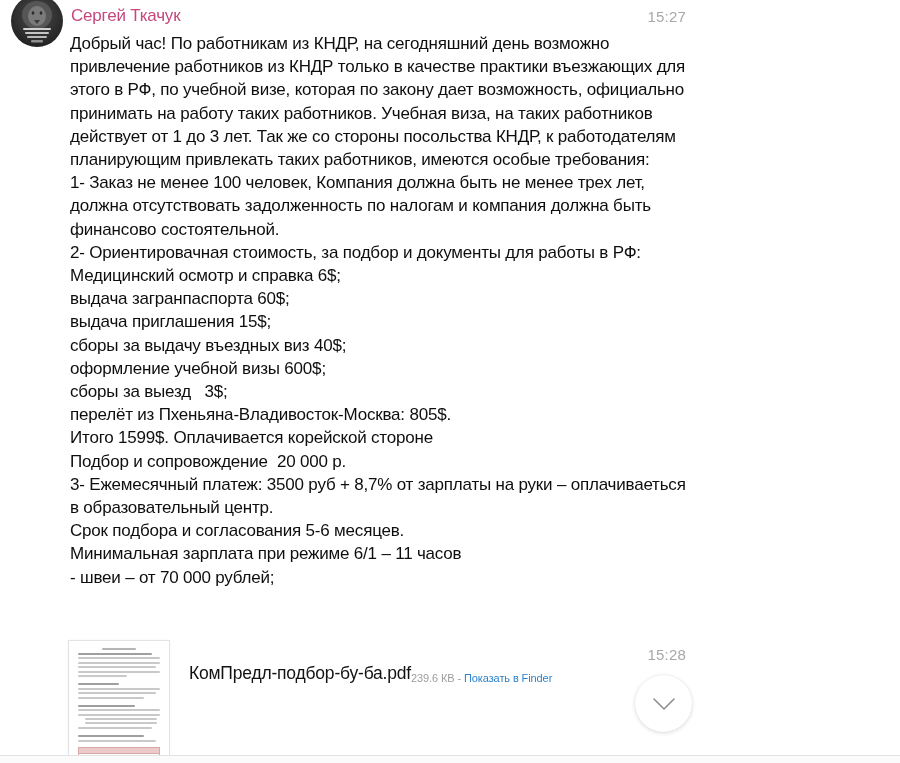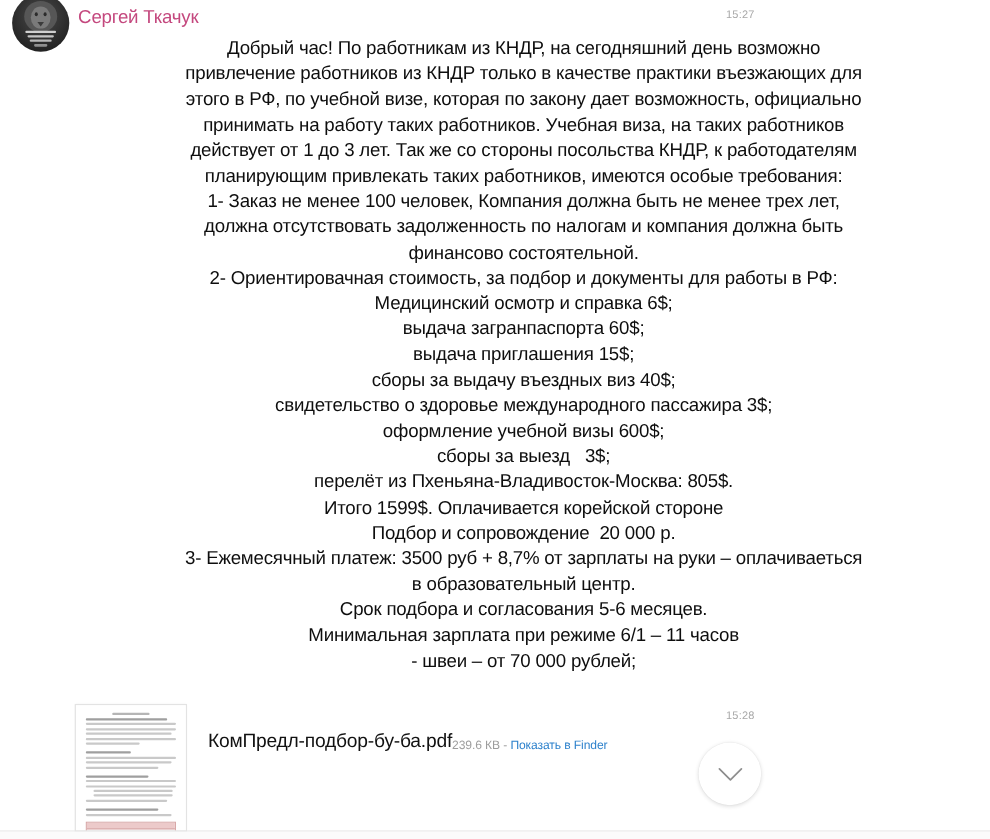--- a/index.html
+++ b/index.html
@@ -9,26 +9,26 @@
 
   
   .avatar { position:absolute; left:11px; top:-5px; width:52px; height:52px;
     border-radius:50%; overflow:hidden;
     background:radial-gradient(circle at 50% 38%, #4a4a4a 0%, #2e2e2e 55%, #161616 100%); }
   .avatar svg { display:block; width:52px; height:52px; }
 
   
   .sender { position:absolute; left:71px; top:6px; font-size:17px; font-weight:500;
     color:#c4487e; letter-spacing:-0.2px; }
-  .time { position:absolute; right:26px; font-size:10px; color:#a8a8a8; letter-spacing:0.2px;margin-left:24px; }
+  .time { position:absolute; right:26px; font-size:15px; color:#a8a8a8; letter-spacing:0.2px;margin-left:24px; }
   .time-1 { top:8px; }
   .time-2 { top:646px; }
 
   
-  .msg-text { position:absolute; left:70px; top:32px; width:812px;text-align:center; }
+  .msg-text { position:absolute; left:70px; top:32px; width:812px; }
   .msg-text .line { font-size:17px; line-height:23.2px; color:#0e0e0e;
     letter-spacing:-0.2px; white-space:pre-wrap; }
 
   
   .attach-row { position:absolute; left:68px; top:640px; width:700px; display:flex; cursor:default; }
   .thumb { width:102px; height:116px; background:#fff; border:1px solid #e3e3e3;
     box-shadow:0 0 2px rgba(0,0,0,0.06); padding:7px 9px 4px 9px; overflow:hidden; flex:none; }
   .tl { height:2px; background:#c9c9c9; border-radius:1px; margin-top:2.4px; }
   .tl.d { background:#9f9f9f; }
   .tl.t { background:#b5b5b5; width:42%; margin:0 auto 3px auto; }
@@ -90,21 +90,20 @@
       <div class="line">действует от 1 до 3 лет. Так же со стороны посольства КНДР, к работодателям</div>
       <div class="line">планирующим привлекать таких работников, имеются особые требования:</div>
       <div class="line">1- Заказ не менее 100 человек, Компания должна быть не менее трех лет,</div>
       <div class="line">должна отсутствовать задолженность по налогам и компания должна быть</div>
       <div class="line">финансово состоятельной.</div>
       <div class="line">2- Ориентировачная стоимость, за подбор и документы для работы в РФ:</div>
       <div class="line">Медицинский осмотр и справка 6$;</div>
       <div class="line">выдача загранпаспорта 60$;</div>
       <div class="line">выдача приглашения 15$;</div>
       <div class="line">сборы за выдачу въездных виз 40$;</div>
-      <div class="line">свидетельство о здоровье международного пассажира 3$;</div>
       <div class="line">оформление учебной визы 600$;</div>
       <div class="line">сборы за выезд   3$;</div>
       <div class="line">перелёт из Пхеньяна-Владивосток-Москва: 805$.</div>
       <div class="line">Итого 1599$. Оплачивается корейской стороне</div>
       <div class="line">Подбор и сопровождение  20 000 р.</div>
       <div class="line">3- Ежемесячный платеж: 3500 руб + 8,7% от зарплаты на руки – оплачиваеться</div>
       <div class="line">в образовательный центр.</div>
       <div class="line">Срок подбора и согласования 5-6 месяцев.</div>
       <div class="line">Минимальная зарплата при режиме 6/1 – 11 часов</div>
       <div class="line">- швеи – от 70 000 рублей;</div>

